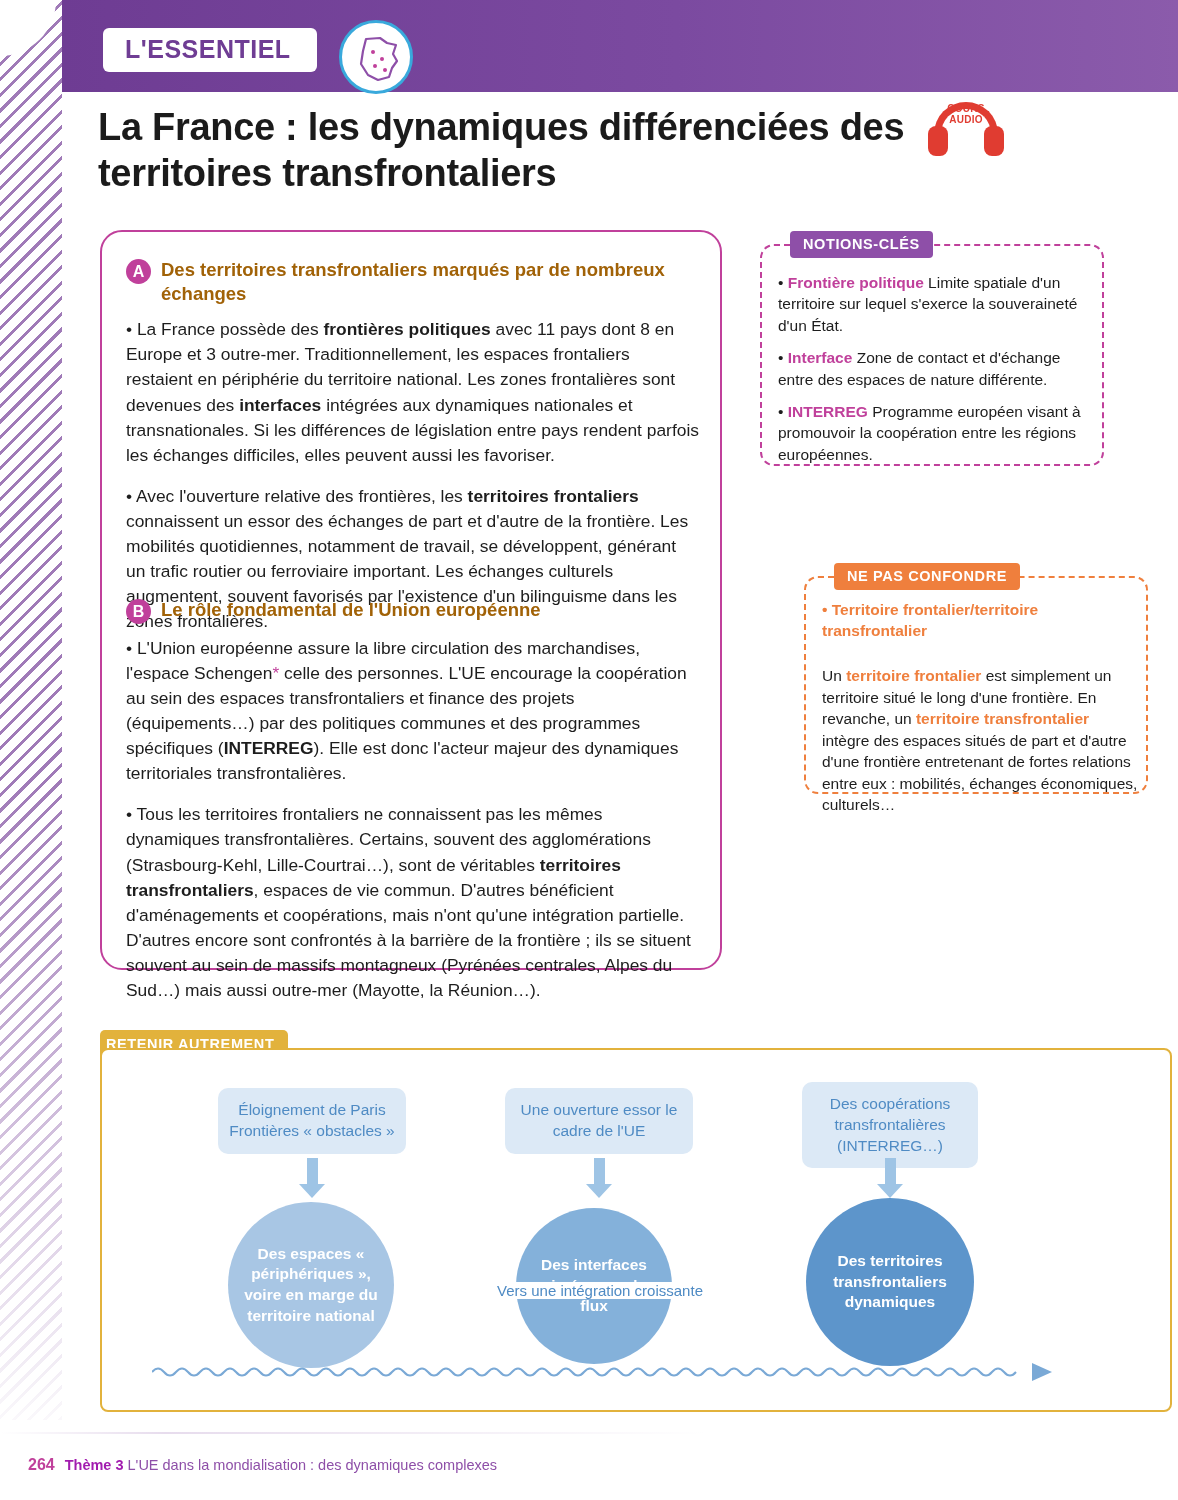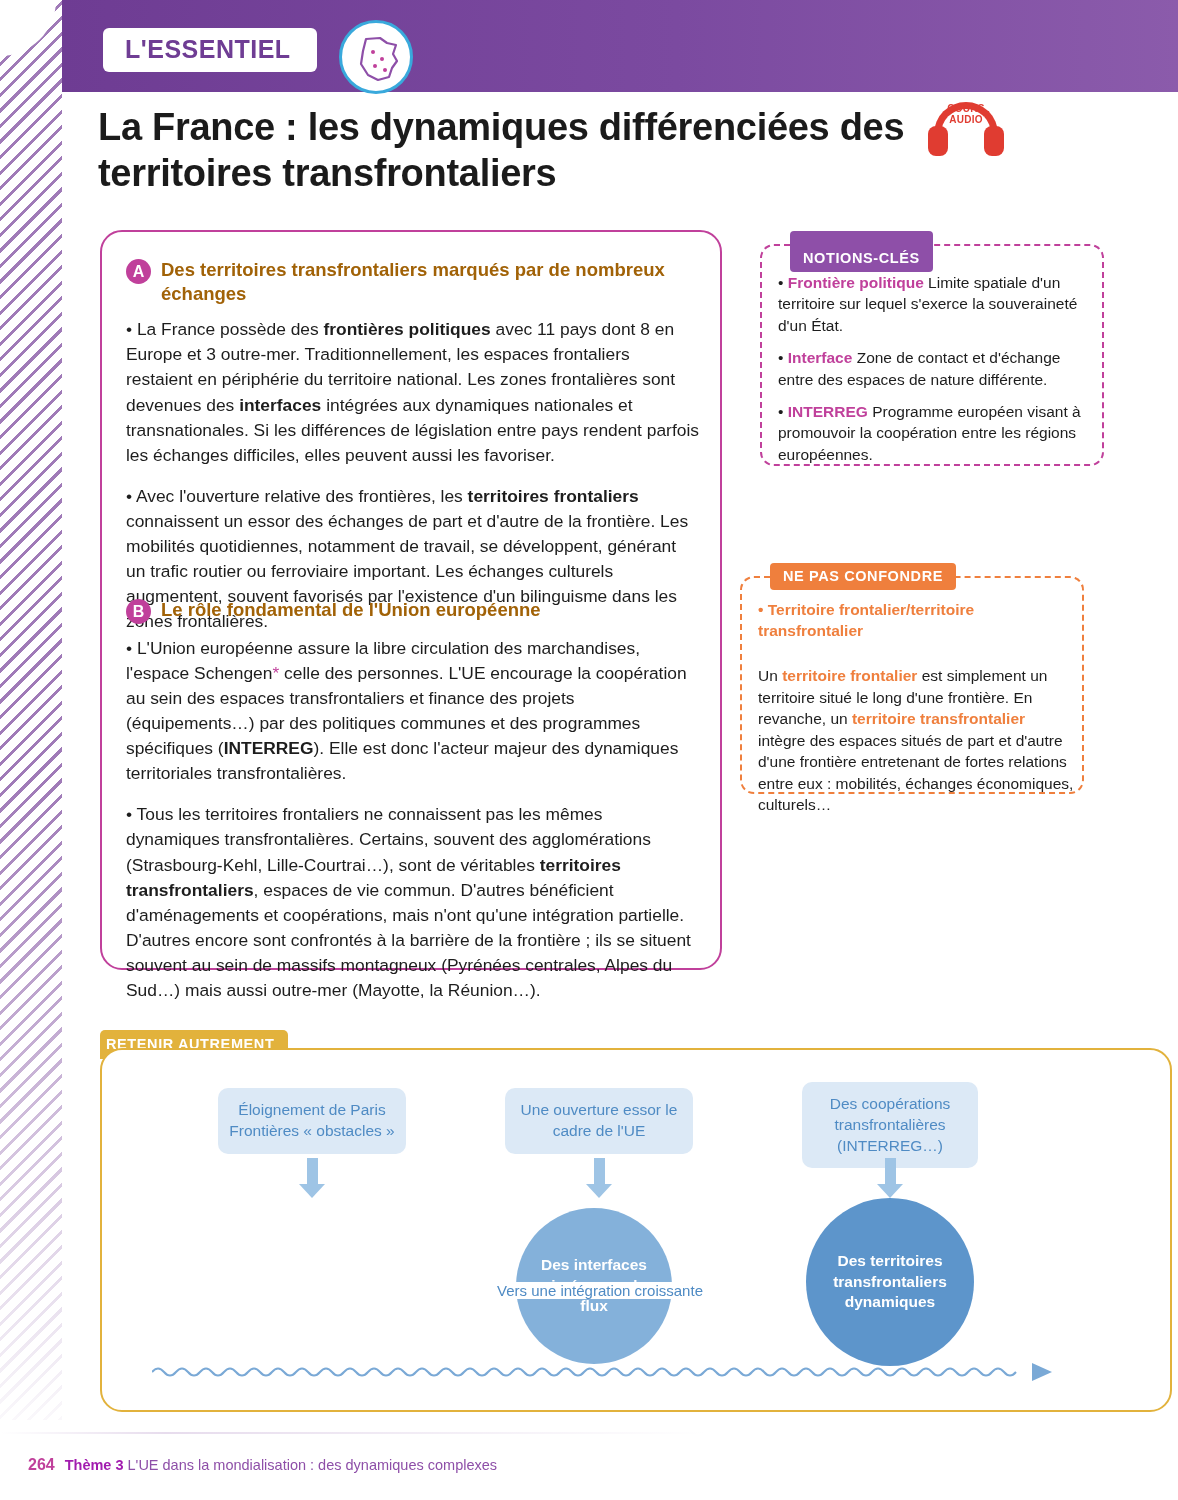--- a/index.html
+++ b/index.html
@@ -106,52 +106,52 @@
   .star { color:#c0409b; }
 
   
   .notions-box {
     position:absolute; left:760px; top:244px; width:344px; height:222px;
     border:2px dashed #c0409b; border-radius:14px; background:#ffffff;
   }
   .box-tag-purple {
     position:absolute; left:28px; top:-15px;
     background:#8e4fa8; color:#ffffff; font-weight:bold;
-    font-size:14.5px; letter-spacing:.6px; padding:19px 13px 6px 13px;
+    font-size:14.5px; letter-spacing:.6px; padding:5px 13px 6px 13px;
     border-radius:4px;
   }
   .notions-list { position:absolute; left:16px; top:26px; width:316px; }
   .notion-item {
     font-size:15.5px; line-height:1.38; margin-bottom:11px; color:#1d1d1d;
   }
   .notion-term { color:#c0409b; font-weight:bold; }
 
   
   .confondre-box {
-    position:absolute; left:740px; top:576px; width:344px; height:218px;
+    position:absolute; left:804px; top:576px; width:344px; height:218px;
     border:2px dashed #ef7f3d; border-radius:14px; background:#ffffff;
   }
   .box-tag-orange {
     position:absolute; left:28px; top:-15px;
     background:#ef7f3d; color:#ffffff; font-weight:bold;
     font-size:14.5px; letter-spacing:.6px; padding:5px 13px 6px 13px;
     border-radius:4px;
   }
   .confondre-body { position:absolute; left:16px; top:22px; width:316px; }
   .confondre-head {
     color:#ef7f3d; font-weight:bold; font-size:15.5px; line-height:1.33;
     margin-bottom:24px;
   }
   .confondre-text { font-size:15.5px; line-height:1.39; color:#1d1d1d; }
   .or-term { color:#ef7f3d; font-weight:bold; }
 
   
   .retenir-card {
     position:absolute; left:100px; top:1048px; width:1072px; height:364px;
-    border:2px solid #e2b23c; border-radius:22px; background:#ffffff;
+    border:2px solid #e2b23c; border-radius:8px; background:#ffffff;
   }
   .box-tag-gold {
     position:absolute; left:100px; top:1030px;
     background:#e2b23c; color:#ffffff; font-weight:bold;
     font-size:14.5px; letter-spacing:.6px; padding:6px 14px 7px 6px;
     border-radius:5px 5px 0 0;
   }
   .chip {
     position:absolute; background:#dce9f6; border-radius:10px;
     color:#4f8bc4; font-size:15.5px; line-height:1.34; text-align:center;
@@ -283,20 +283,21 @@
   </div>
   <div class="arrow-down" style="left:484px; top:108px;">
     <div class="shaft"></div>
       <div class="head"></div>
   </div>
   <div class="arrow-down" style="left:775px; top:108px;">
     <div class="shaft"></div>
       <div class="head"></div>
   </div>
 
+  <div class="circ c-light" style="left:126px; top:152px; width:166px; height:166px;">Des espaces « périphériques », voire en marge du territoire national</div>
   <div class="circ c-mid" style="left:414px; top:158px; width:156px; height:156px;">Des interfaces animées par des flux</div>
   <div class="circ c-dark" style="left:704px; top:148px; width:168px; height:168px;">Des territoires transfrontaliers dynamiques</div>
 
 </div>
 
 <svg class="integration-line" viewBox="0 0 902 22" preserveAspectRatio="none">
   <path d="M0 11 q6 -7 12 0 t12 0 t12 0 t12 0 t12 0 t12 0 t12 0 t12 0 t12 0 t12 0 t12 0 t12 0 t12 0 t12 0 t12 0 t12 0 t12 0 t12 0 t12 0 t12 0 t12 0 t12 0 t12 0 t12 0 t12 0 t12 0 t12 0 t12 0 t12 0 t12 0 t12 0 t12 0 t12 0 t12 0 t12 0 t12 0 t12 0 t12 0 t12 0 t12 0 t12 0 t12 0 t12 0 t12 0 t12 0 t12 0 t12 0 t12 0 t12 0 t12 0 t12 0 t12 0 t12 0 t12 0 t12 0 t12 0 t12 0 t12 0 t12 0 t12 0 t12 0 t12 0 t12 0 t12 0 t12 0 t12 0 t12 0 t12 0 t12 0 t12 0 t12 0 t12 0" fill="none" stroke="#7aa9d6" stroke-width="2"></path>
   <path d="M880 2 L900 11 L880 20 Z" fill="#7aa9d6"></path>
 </svg>
 <div class="integration-label">Vers une intégration croissante</div>

